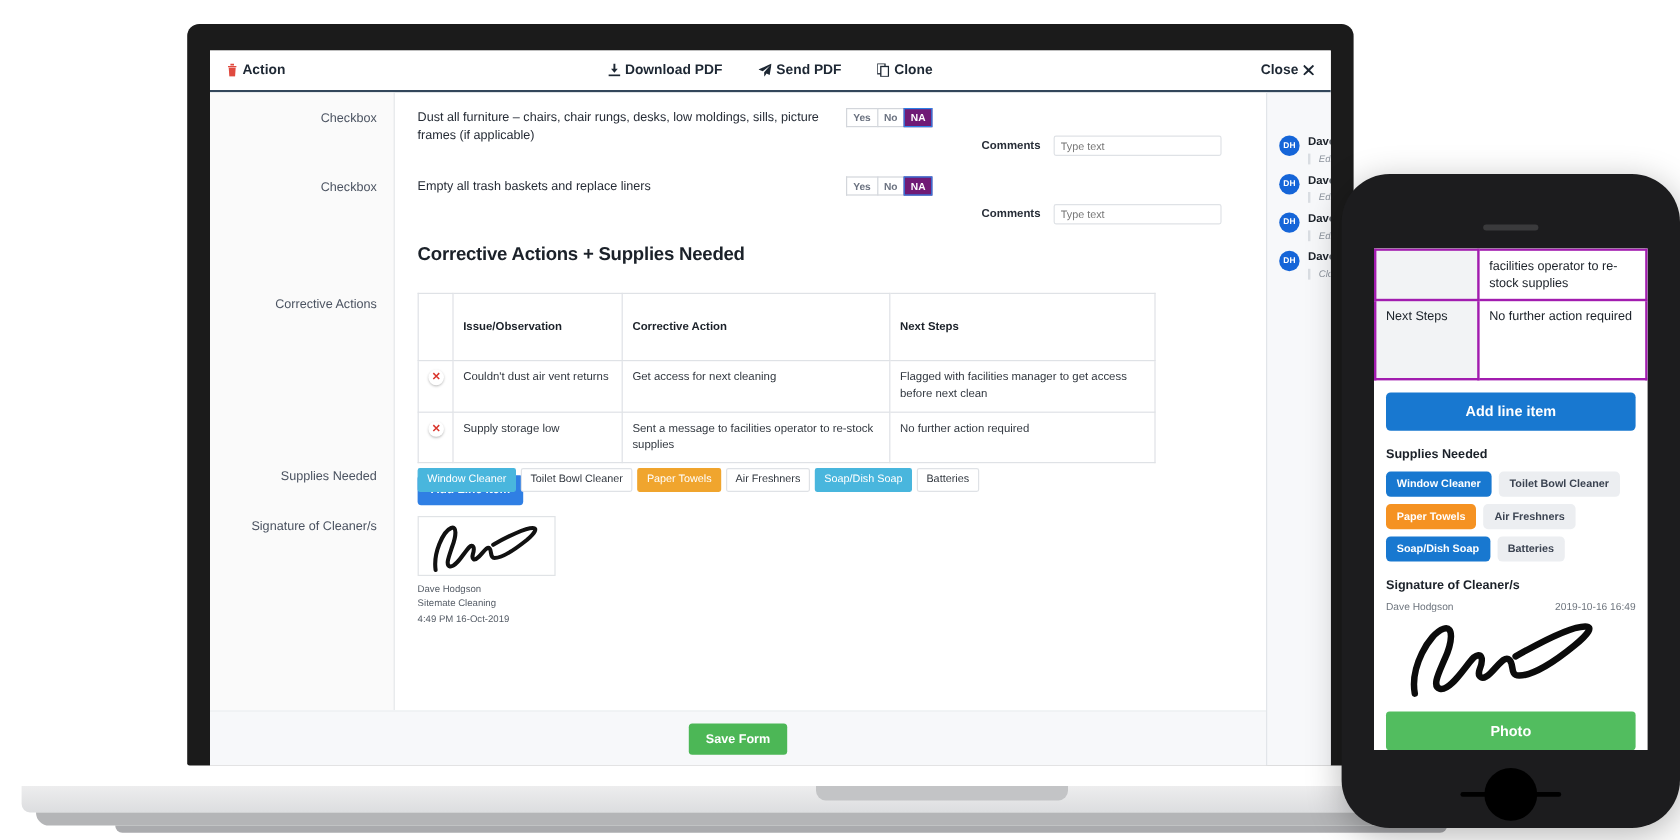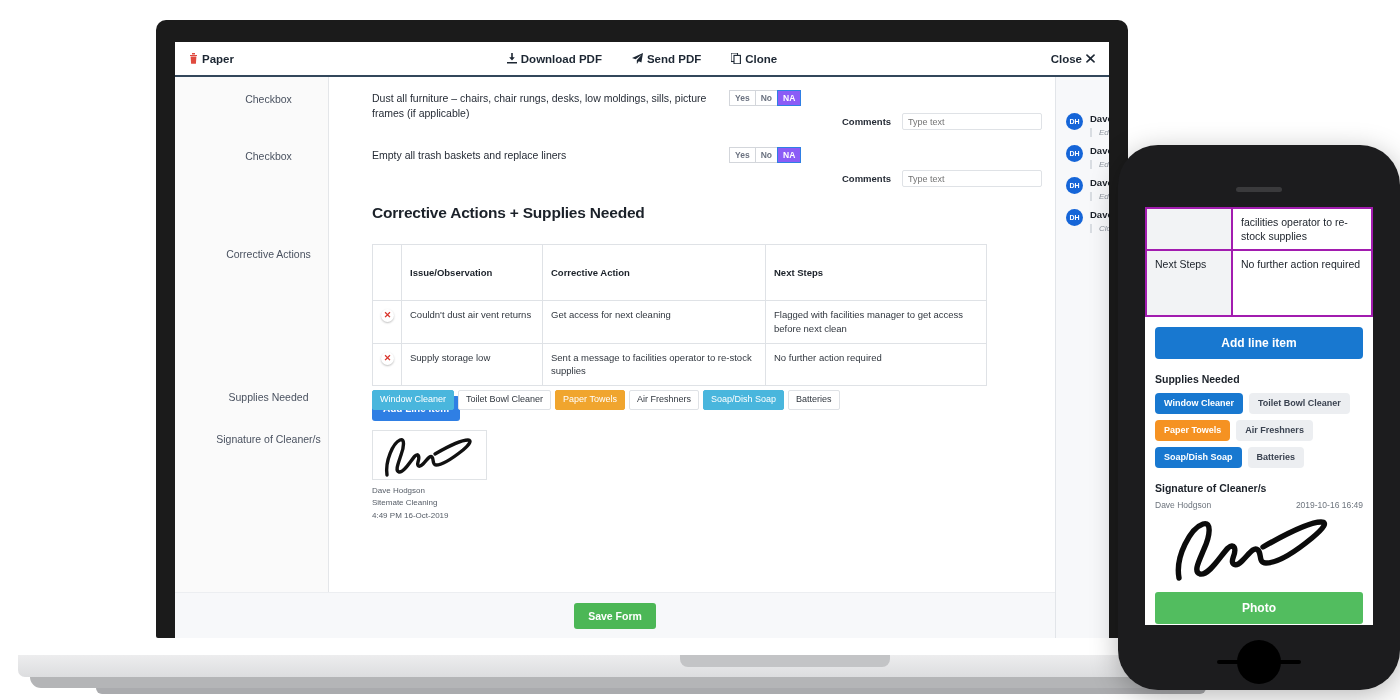--- a/index.html
+++ b/index.html
@@ -55,36 +55,36 @@
     position:relative; overflow:hidden;
   }
   .activity-inner { position:absolute; left:0; top:0; width:180px; }
 
   
   .gutter-line { position:absolute; left:153px; top:0; bottom:46px; width:1px; background:#e4e6e9; }
   .gutter-bg { position:absolute; left:0; top:0; bottom:46px; width:153px; background:#fafafa; }
 
   .row { display:flex; padding:0 0 0 0; position:relative; }
   .row-label {
-    width:153px; flex:0 0 153px; text-align:center; padding:16px 14px 0 0;
-    font-size:10.5px; color:#4a5260;margin-left:24px;
+    width:153px; flex:0 0 153px; text-align:right; padding:16px 14px 0 0;
+    font-size:10.5px; color:#4a5260;
   }
   .row-content { flex:1; padding:14px 0 0 20px; position:relative; }
 
   .q-line { display:flex; align-items:flex-start; }
   .q-text { font-size:10.5px; color:#262c36; line-height:1.45; width:345px; }
   .q-toggle { display:flex; margin-left:12px; margin-top:-1px; }
   .q-toggle span {
     display:inline-flex; align-items:center; justify-content:center;
     min-width:21px; height:16px; padding:0 5px;
     border:1px solid #d3d6db; border-right:none;
     font-size:8.5px; font-weight:700; color:#6b7280; background:#fff; cursor:pointer;
   }
   .q-toggle span:last-child { border-right:1px solid #d3d6db; }
-  .q-toggle span.on { background:#8b5cf6; border-color:#2f7fe4; color:#fff; }
+  .q-toggle span.on { background:#701a75; border-color:#2f7fe4; color:#fff; }
 
   .comments-wrap { position:absolute; left:490px; top:12px; display:flex; align-items:center;margin-top:24px; }
   .comments-label { font-size:9.5px; font-weight:700; color:#262c36; width:60px; }
   .comments-input {
     width:140px; height:17px; border:1px solid #dfe2e6; border-radius:2px;
     background:#fff; font-size:9px; color:#b4b9c0; padding:0 5px; outline:none;
     font-family:"Liberation Sans", sans-serif;
   }
 
   .btn-blue {
@@ -215,21 +215,21 @@
   <div class="laptop-screen">
     <div class="app">
 
       <div class="toolbar">
         <div class="tb-btn">
           <span class="ic">
             <svg width="9" height="11" viewBox="0 0 9 11">
                 <path fill="#e04a3f" d="M1 2h7v1H1zM3 0h3v1.5H3zM1.6 3.5h5.8l-.5 7.2H2.1z"></path>
               </svg>
           </span>
-          <span>Paper</span>
+          <span>Action</span>
         </div>
 
         <div class="tb-center">
           <div class="tb-btn">
             <span class="ic">
               <svg width="10" height="11" viewBox="0 0 10 11">
                   <path fill="#1d2733" d="M4.2 0h1.6v4.3h2L5 7.6 2.2 4.3h2zM0 9h10v1.6H0z"></path>
                 </svg>
             </span>
             <span>Download PDF</span>

